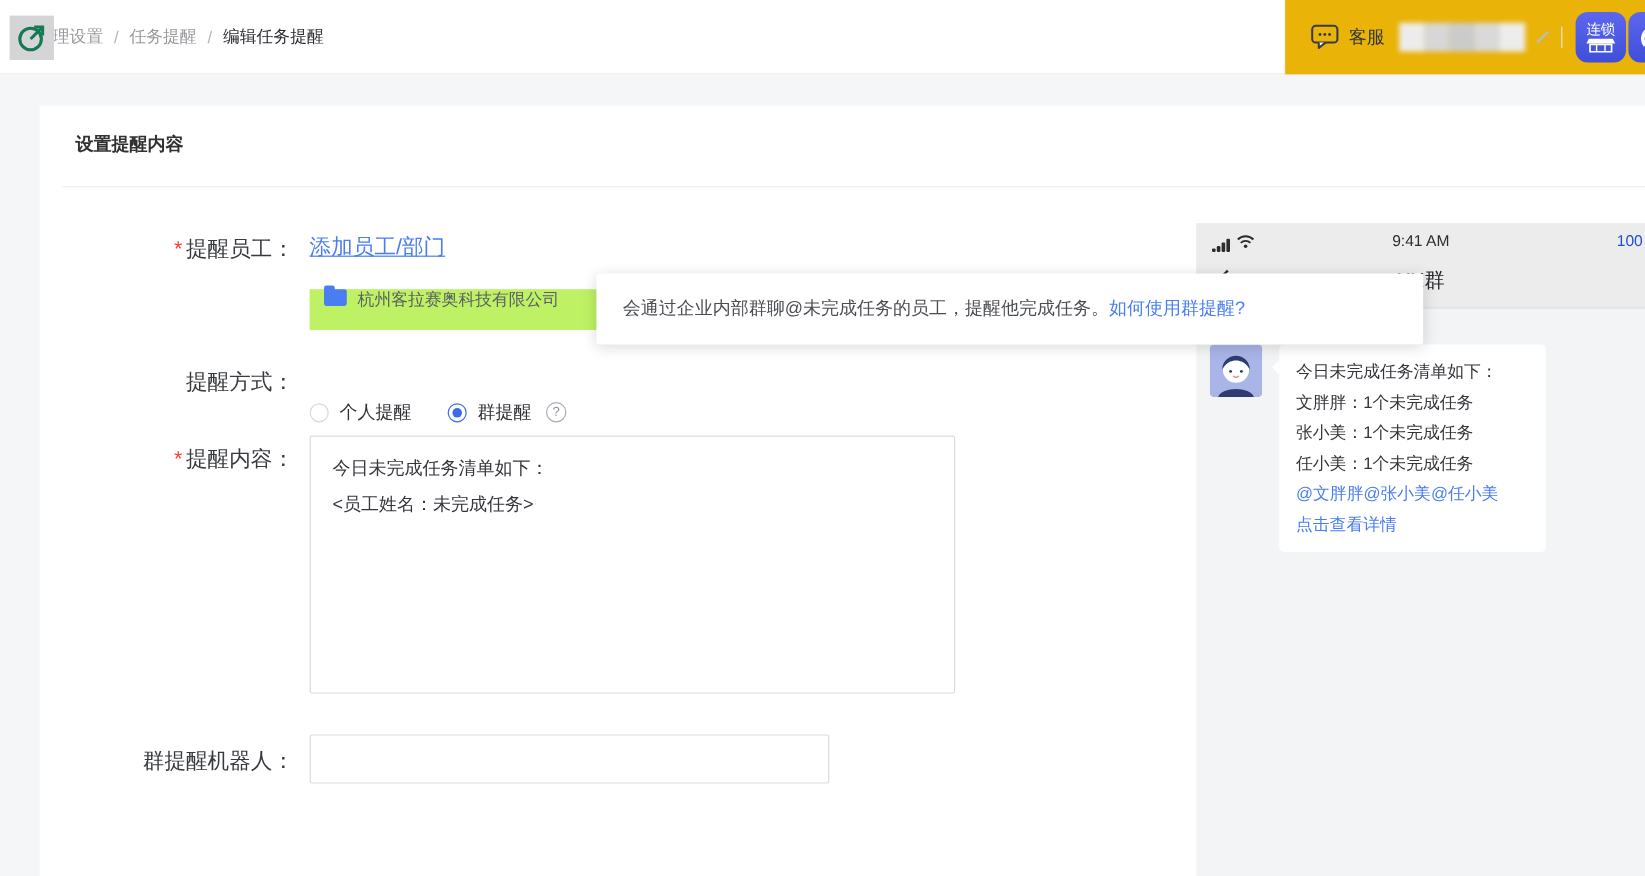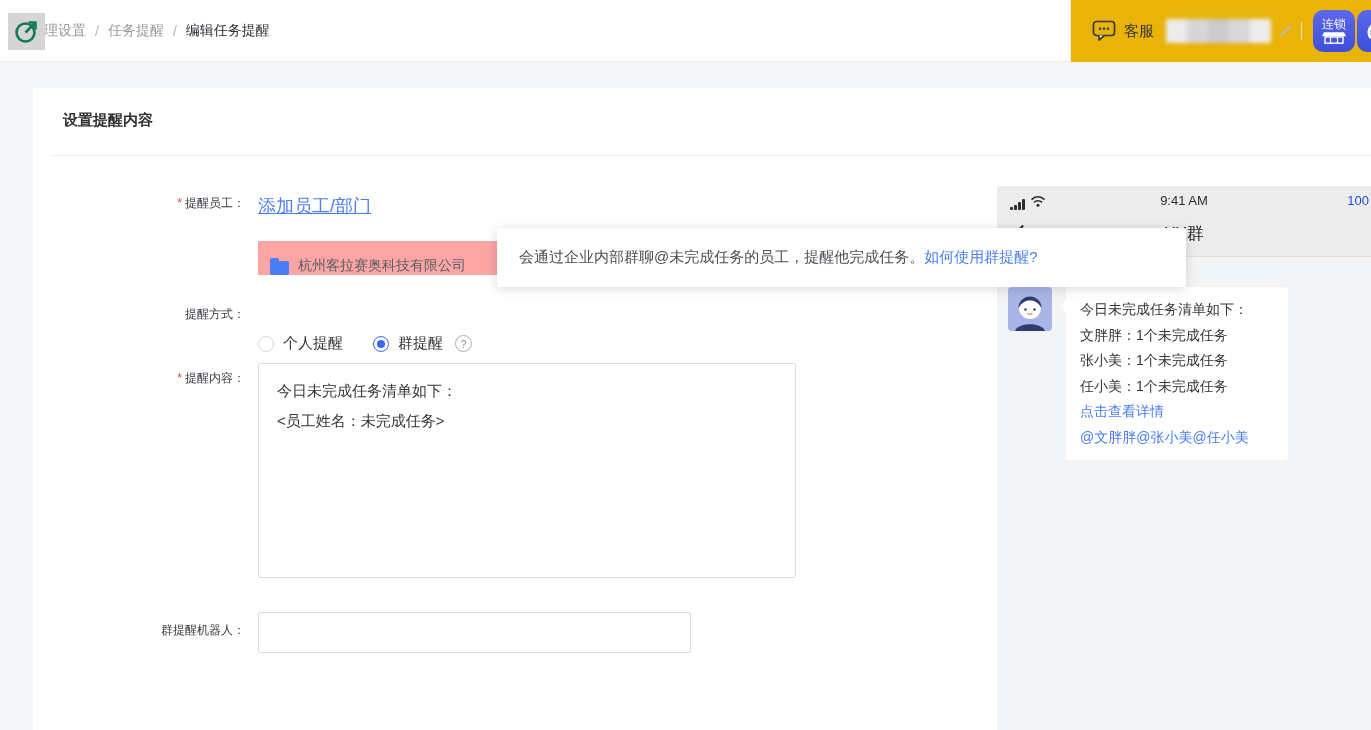--- a/index.html
+++ b/index.html
@@ -30,29 +30,29 @@
   .app-icon{ width:42px; height:42px; border-radius:10px; flex:0 0 auto;
     background:linear-gradient(180deg,#5b67ee,#3f4fd9); color:#fff;
     display:flex; flex-direction:column; align-items:center; justify-content:center;
     font-size:12px; line-height:13px; cursor:pointer; }
   .app-icon-partial{ position:absolute; left:1357px; top:10px; }
   
   .card{ position:absolute; left:33px; top:88px; width:1338px; height:642px; background:#fff; }
   .card-title{ position:absolute; left:30px; top:23px; font-size:15px; font-weight:700; color:#303133; }
   .card-divider{ position:absolute; left:19px; right:0; top:67px; height:1px; background:#ebeef2; }
   .form-label{ position:absolute; left:12px; width:200px; text-align:right;
-    font-size:12px; color:#37393e; }
+    font-size:18px; color:#37393e; }
   .req{ color:#f53f3f; margin-right:3px; }
   a.link{ color:#4a7df2; text-decoration:none; cursor:pointer; }
   a.link.u{ text-decoration:underline; }
   
   .staff-label{ top:107px; }
   .staff-add{ position:absolute; left:225px; top:106px; font-size:18px; }
   .company-tag{ position:absolute; left:225px; top:153px; height:34px; width:252px;
-    background:#fca5a5; display:flex; align-items:flex-end; gap:9px; padding:0 12px;
+    background:#bef264; display:flex; align-items:flex-start; gap:9px; padding:0 12px;
     color:#5a5e66; font-size:14px; }
   .folder-icon{ width:19px; height:14px; background:#4a7df2; border-radius:2px; position:relative; flex:0 0 auto; }
   .folder-icon::before{ content:""; position:absolute; top:-3px; left:0; width:9px; height:4px;
     background:#4a7df2; border-radius:2px 2px 0 0; }
   
   .mode-label{ top:218px; }
   .mode-group{ position:absolute; left:225px; top:214px; display:flex; align-items:center; gap:30px;margin-top:32px; }
   .radio-opt{ display:flex; align-items:center; gap:9px; cursor:pointer; }
   .radio{ width:16px; height:16px; border-radius:50%; background:#fff; border:1.5px solid #d4d7de; position:relative; }
   .radio.on{ border-color:#3d6be8; }
@@ -239,22 +239,22 @@
         <path d="M20 26.5 a3 3 0 0 0 4 0" fill="none" stroke="#d98a8a" stroke-width="1.2" stroke-linecap="round"></path>
         <path d="M7 44 c3 -9 27 -9 30 0 z" fill="#2f3c70"></path>
       </svg>
     </div>
 
     <div class="chat-bubble">
       <span class="chat-line">今日未完成任务清单如下：</span>
       <span class="chat-line">文胖胖：1个未完成任务</span>
       <span class="chat-line">张小美：1个未完成任务</span>
       <span class="chat-line">任小美：1个未完成任务</span>
+      <span class="chat-link">@文胖胖@张小美@任小美</span>
       <span class="chat-link">点击查看详情</span>
-      <span class="chat-link">@文胖胖@张小美@任小美</span>
     </div>
   </div>
 
   <div class="tooltip">
     <span>会通过企业内部群聊@未完成任务的员工，提醒他完成任务。</span>
       <a class="link">如何使用群提醒?</a>
   </div>
 
 </div>
 

